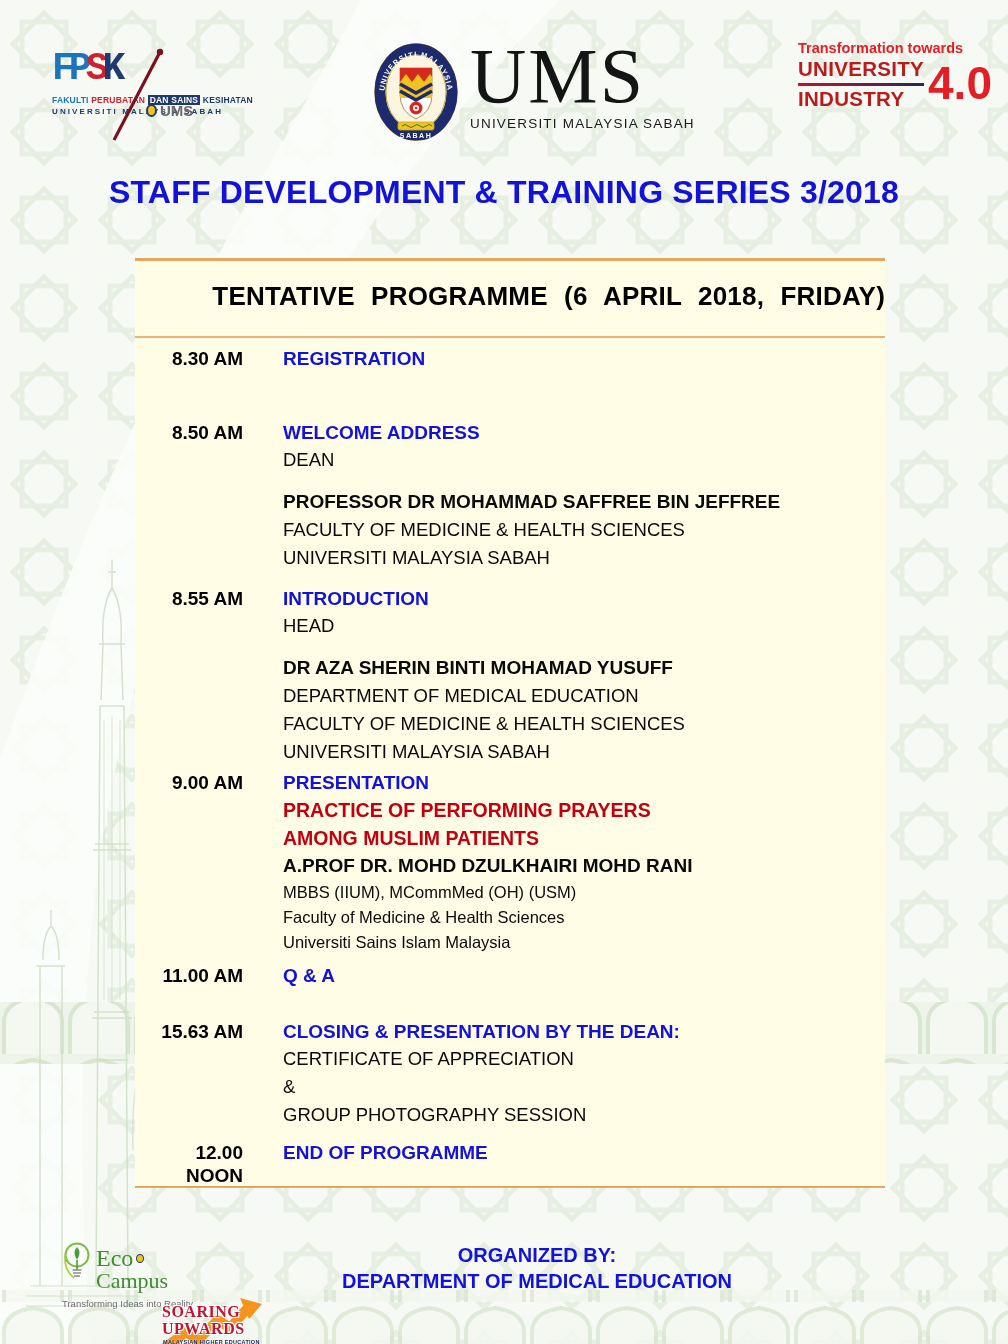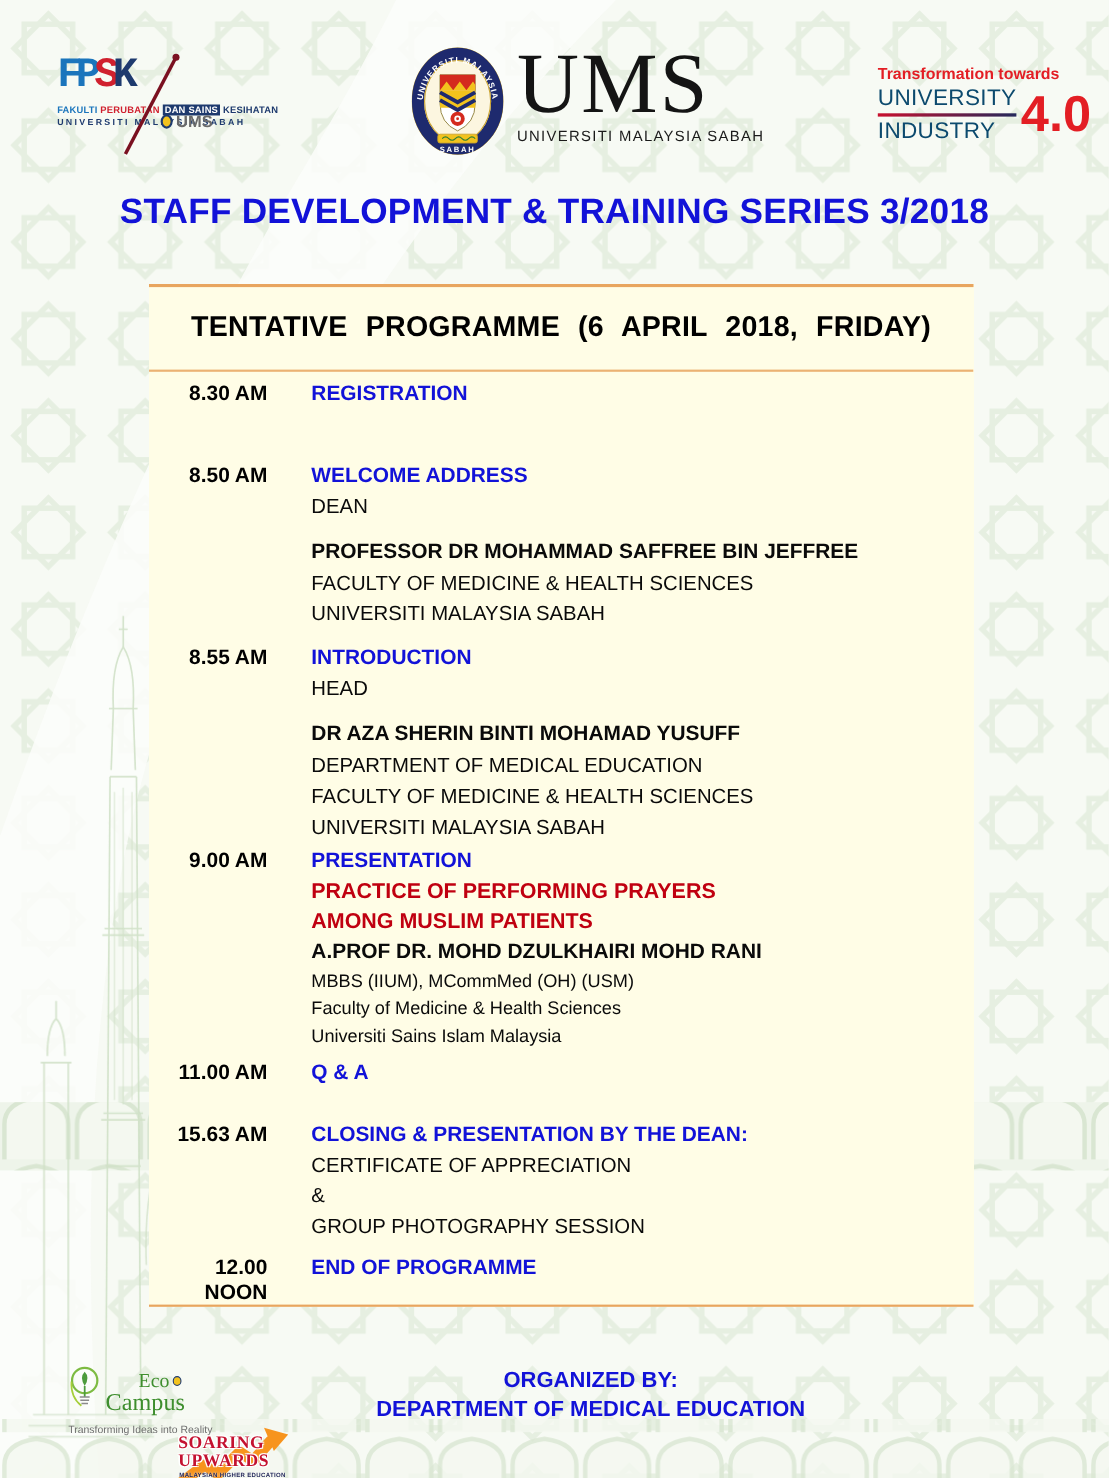--- a/index.html
+++ b/index.html
@@ -25,36 +25,36 @@
   .fpsk-line1 .w-fak { color:var(--logo_blue,#1B75BC); }
   .fpsk-line1 .w-per { color:var(--logo_red,#D0202E); }
   .fpsk-line1 .w-chip { background:var(--navy,#1E3A6E); color:#fff; padding:0 2px; }
   .fpsk-line1 .w-kes { color:var(--navy,#1E3A6E); }
   .fpsk-line2 { margin-top:2px; font-size:8px; font-weight:700; letter-spacing:2.1px; color:var(--navy,#1E3A6E); white-space:nowrap; }
 
   .ums { left:374px; top:42px; display:flex; gap:12px; align-items:flex-start; }
   .ums-acronym { font-family:"Liberation Serif", serif; font-size:78px; line-height:0.88; letter-spacing:2px; color:#141414; }
   .ums-subtitle { margin-top:5px; font-size:13.5px; letter-spacing:1.2px; color:#1a1a1a; font-weight:500; white-space:nowrap; }
 
-  .industry { left:798px; top:60px; width:170px; }
+  .industry { left:798px; top:40px; width:170px; }
   .ind-tagline { color:var(--bright_red,#E31E24); font-size:14.5px; font-weight:600; white-space:nowrap; }
   .ind-main { display:flex; align-items:center; margin-top:3px; }
-  .ind-w1, .ind-w2 { color:#0c4a6e; font-weight:400; font-size:20.5px; line-height:1; letter-spacing:0.3px; }
+  .ind-w1, .ind-w2 { color:#b91c1c; font-weight:700; font-size:20.5px; line-height:1; letter-spacing:0.3px; }
   .ind-divider { height:3px; background:linear-gradient(90deg, #C8102E, #23285A); margin:3px 0; }
   .ind-version { color:var(--bright_red,#E31E24); font-weight:800; font-size:46px; line-height:0.85; margin-left:4px; }
 
   
   .main-title { left:0; right:0; top:174px; text-align:center; font-size:32px; font-weight:800;
                 color:var(--blue,#1212D8); letter-spacing:0.2px; }
 
   
   .box { left:135px; top:258px; width:750px; height:930px; background:var(--box_bg,#FFFDE6);
          border-top:3px solid var(--box_border,#E8A55F); border-bottom:2px solid var(--box_border,#E8A55F);
          overflow:hidden; }
-  .box-heading { margin-top:20px; text-align:center; font-size:26px; font-weight:700; color:#000;
+  .box-heading { margin-top:20px; text-align:right; font-size:26px; font-weight:700; color:#000;
                  word-spacing:9px; letter-spacing:0.2px; }
   .box-rule { border-top:2px solid var(--box_border,#E8A55F); margin-top:24px; opacity:0.85; }
 
   .row { display:flex; }
   .time { flex:0 0 120px; padding-right:12px; text-align:right; font-weight:700; font-size:19px;
           line-height:26px; color:#000; white-space:pre-line; }
   .content { margin-left:28px; }
   .title { font-weight:700; font-size:19px; line-height:26px; color:var(--blue,#1212D8); }
   .line { font-size:18.5px; line-height:28px; color:#0a0a0a; }
   .line.bold { font-weight:700; font-size:19px; }
@@ -67,21 +67,21 @@
   .row-3 { margin-top:4px; }
   .row-4 { margin-top:8px; }
   .row-5 { margin-top:30px; }
   .row-6 { margin-top:12px; }
   .row-6 .time, .row-6 .title { line-height:23px; }
 
   
   .eco { left:62px; top:1240px; width:120px; }
   .eco-row { display:flex; align-items:flex-start; }
   .eco-words { margin-left:4px; font-family:"Liberation Serif", serif; color:var(--green,#3E8E2E); line-height:1.02; margin-top:6px; }
-  .eco-w1 { font-size:18px; display:flex; align-items:center; gap:3px;padding-left:30px; }
+  .eco-w1 { font-size:24px; display:flex; align-items:center; gap:3px; }
   .eco-w1 .mini-crest { width:8px; height:9px; border-radius:50%; background:#F2C21D; border:1.5px solid var(--navy,#1E3A6E); display:inline-block; }
   .eco-w2 { font-size:22px; }
   .eco-tagline { margin-top:5px; font-size:9.5px; color:#6e6e6e; white-space:nowrap; }
 
   .soar { left:156px; top:1296px; width:110px; height:62px; }
   .soar-text { position:absolute; font-family:"Liberation Serif", serif; font-weight:700; color:#C41230;
                font-size:16px; letter-spacing:0.5px; line-height:1;
                text-shadow:-1px -1px 0 #fff, 1px -1px 0 #fff, -1px 1px 0 #fff, 1px 1px 0 #fff, 0 0 2px #fff; }
   .soar-w1 { left:6px; top:8px; }
   .soar-w2 { left:6px; top:25px; }

